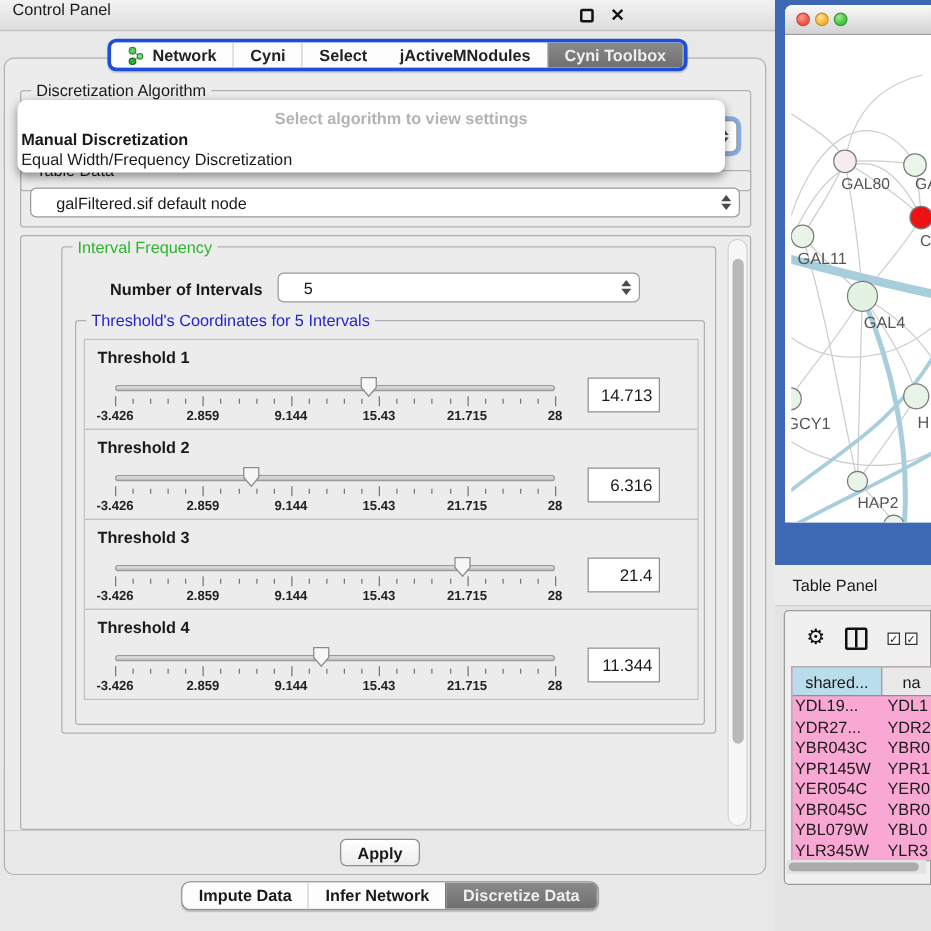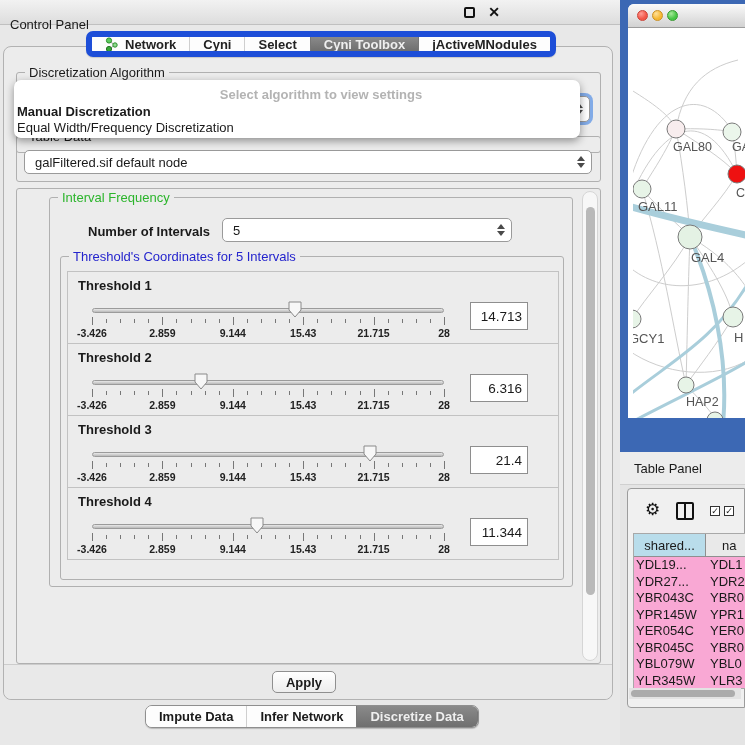--- a/index.html
+++ b/index.html
@@ -3,42 +3,42 @@
 <meta charset="utf-8">
 <style>
   * { margin:0; padding:0; box-sizing:border-box; }
   html,body { width:745px; height:745px; overflow:hidden; }
   body { font-family:"Liberation Sans", sans-serif; background:#e8e8e8; position:relative; font-size:13px; color:#1a1a1a; }
   .abs { position:absolute; }
 
   
   #control-panel { left:0; top:0; width:620px; height:745px; background:#e8e8e8; }
   #cp-titlebar { left:0; top:0; width:620px; height:25px; background:linear-gradient(#f2f2f2,#dddddd); border-bottom:1px solid #c0c0c0; }
-  #cp-title { left:10px; top:17px; }
+  #cp-title { left:10px; top:0; }
   #cp-float { right:145px; top:7px; width:11px; height:11px; border:2px solid #111; border-radius:2px; }
   #cp-close { right:120px; top:4px; font-weight:bold; font-size:14px; color:#111; }
 
   #content-box { left:3px; top:46px; width:610px; height:654px; background:#ececec; border:1px solid #b2b2b2; border-radius:8px; }
 
   
-  #top-tabs { left:86px; top:31px; height:26px; display:flex; border:6px solid #1d4ed8; border-radius:7px; overflow:hidden; background:#fdfdfd; z-index:3; box-shadow:0 1px 1px rgba(0,0,0,.15); }
+  #top-tabs { left:86px; top:31px; height:26px; display:flex; border:3px solid #1d4ed8; border-radius:7px; overflow:hidden; background:#fdfdfd; z-index:3; box-shadow:0 1px 1px rgba(0,0,0,.15); }
   .tab { display:flex; align-items:center; padding:0 13px; font-weight:bold; color:#222; background:#fdfdfd; white-space:nowrap; }
   .tab + .tab.lite { border-left:1px solid #cfcfcf; }
   .tab.dark { background:linear-gradient(#8a8a8a,#6f6f6f); color:#efefef; border-left:1px solid #777; border-right:1px solid #777; }
   #net-tab-icon { width:14px; height:15px; margin-right:6px; }
 
   
   .group { border:1px solid #b0b0b0; border-radius:3px; }
   .legend { position:absolute; top:-8px; left:8px; background:#ececec; padding:0 4px; white-space:nowrap; }
   .legend.green { color:#2cb52c; }
   .legend.blue { color:#2424cd; }
 
   
   .combo { position:absolute; background:#fff; border:1px solid #9a9a9a; border-radius:5px; display:flex; align-items:center; }
-  .combo .txt { padding-left:10px; flex:1; overflow:hidden; white-space:nowrap; }
+  .combo .txt { padding-left:20px; flex:1; overflow:hidden; white-space:nowrap; }
   .stepper { width:20px; display:flex; flex-direction:column; align-items:center; justify-content:center; gap:2px; }
   .arr-up { width:0; height:0; border-left:4px solid transparent; border-right:4px solid transparent; border-bottom:5px solid #4a4a4a; }
   .arr-dn { width:0; height:0; border-left:4px solid transparent; border-right:4px solid transparent; border-top:5px solid #4a4a4a; }
 
   #group-algo { left:16px; top:72px; width:585px; height:81px; }
   #algo-combo { left:24px; top:96px; width:566px; height:26px; box-shadow:0 0 0 3px rgba(95,150,230,.75); }
 
   #group-tabledata { left:16px; top:136px; width:585px; height:46px; }
   #tabledata-combo { left:24px; top:150px; width:568px; height:24px; }
 
@@ -144,25 +144,25 @@
         <circle cx="4" cy="12" r="2.6" fill="#38a838" stroke="#227022"></circle>
       </svg>
       <span>Network</span>
     </div>
     <div class="tab lite">
         <span>Cyni</span>
       </div>
     <div class="tab lite">
         <span>Select</span>
       </div>
+    <div class="tab">
+        <span>jActiveMNodules</span>
+      </div>
     <div class="tab dark">
         <span>Cyni Toolbox</span>
-      </div>
-    <div class="tab">
-        <span>jActiveMNodules</span>
       </div>
   </div>
 
   <div id="group-algo" class="abs group">
     <div class="legend">Discretization Algorithm</div>
   </div>
   <div id="algo-combo" class="combo">
     <div class="txt"></div>
     <div class="stepper">
         <span class="arr-up"></span>

